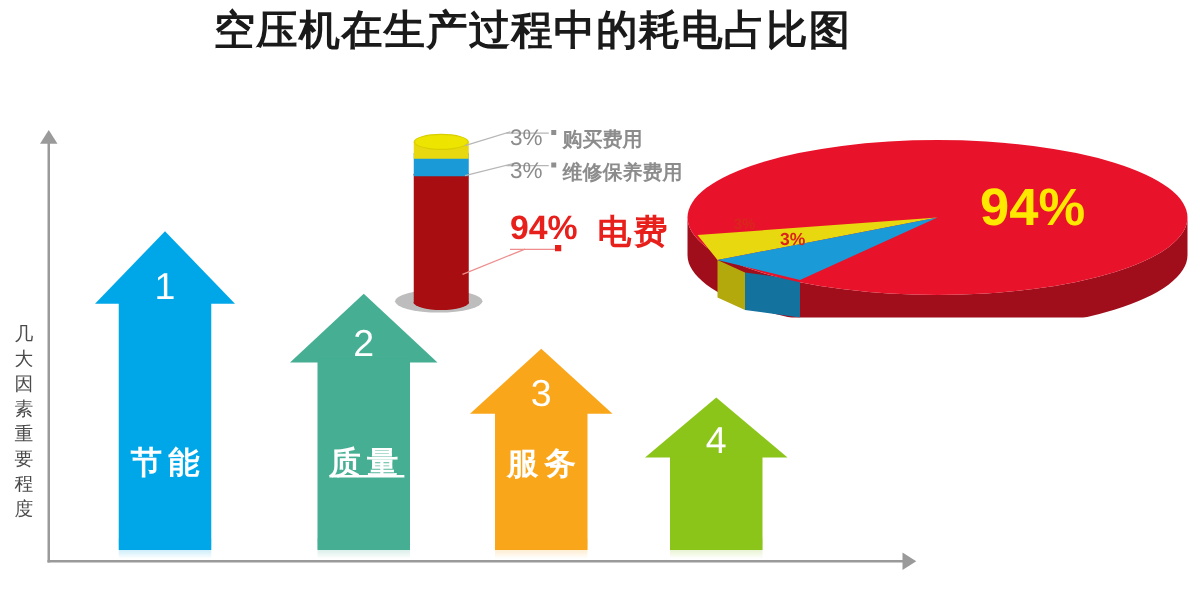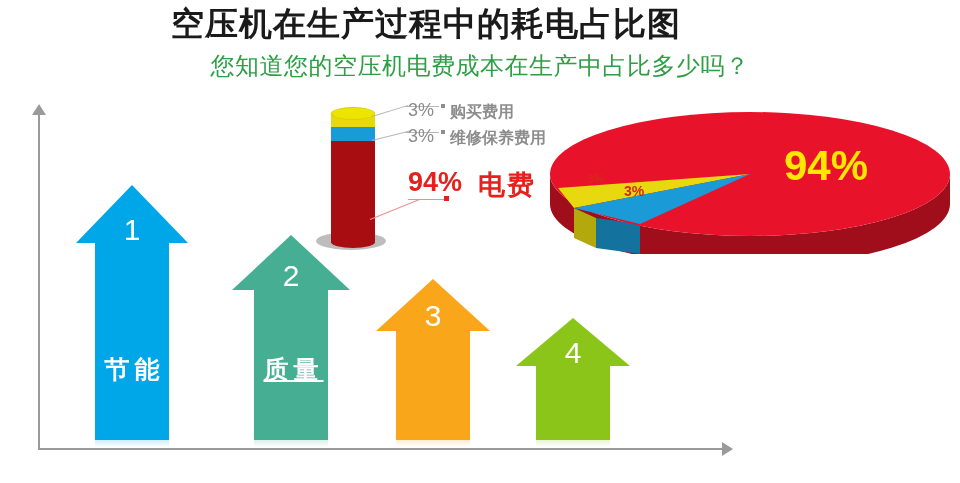--- a/index.html
+++ b/index.html
@@ -286,26 +286,26 @@
     color: #D9261C;
     white-space: nowrap;
   }
 </style>
 </head>
 <body>
 
 <div id="stage">
 
   <div class="title">空压机在生产过程中的耗电占比图</div>
-  <div class="subtitle">您知道您的空压机电费成本在生产中占比多少吗？</div>
 
   <div class="axis-y"></div>
   <div class="axis-y-head"></div>
   <div class="axis-x"></div>
   <div class="axis-x-head"></div>
+  <div class="axis-label-y">几大因素重要程度</div>
 
   <div class="arrow" style="left:76px; width:112px; height:255px; bottom:43px;">
     <div class="head" style="border-width:0 56px 58px 56px; border-bottom-color:#00A7E8;"></div>
     <div class="body" style="left:19px; width:74px; height:200px; background:#00A7E8;"></div>
     <div class="num" style="top:28px;">1</div>
     <div class="cap" style="top:168px;">节能</div>
   </div>
   <div class="reflection" style="left:95px; top:431px; width:74px; background:linear-gradient(#00A7E8,rgba(0,167,232,0));"></div>
 
   <div class="arrow" style="left:232px; width:118px; height:205px; bottom:43px;">
@@ -313,20 +313,21 @@
     <div class="body" style="left:22px; width:74px; height:153px; background:#45AE93;"></div>
     <div class="num" style="top:24px;">2</div>
     <div class="cap" style="top:118px;text-decoration:underline;">质量</div>
   </div>
   <div class="reflection" style="left:254px; top:431px; width:74px; background:linear-gradient(#45AE93,rgba(69,174,147,0));"></div>
 
   <div class="arrow" style="left:376px; width:114px; height:161px; bottom:43px;">
     <div class="head" style="border-width:0 57px 52px 57px; border-bottom-color:#FAA61A;"></div>
     <div class="body" style="left:20px; width:74px; height:110px; background:#FAA61A;"></div>
     <div class="num" style="top:20px;">3</div>
+    <div class="cap" style="top:75px;">服务</div>
   </div>
   <div class="reflection" style="left:396px; top:431px; width:74px; background:linear-gradient(#FAA61A,rgba(250,166,26,0));"></div>
 
   <div class="arrow" style="left:516px; width:114px; height:122px; bottom:43px;">
     <div class="head" style="border-width:0 57px 48px 57px; border-bottom-color:#8CC519;"></div>
     <div class="body" style="left:20px; width:74px; height:75px; background:#8CC519;"></div>
     <div class="num" style="top:18px;">4</div>
   </div>
   <div class="reflection" style="left:536px; top:431px; width:74px; background:linear-gradient(#8CC519,rgba(140,197,25,0));"></div>
 

